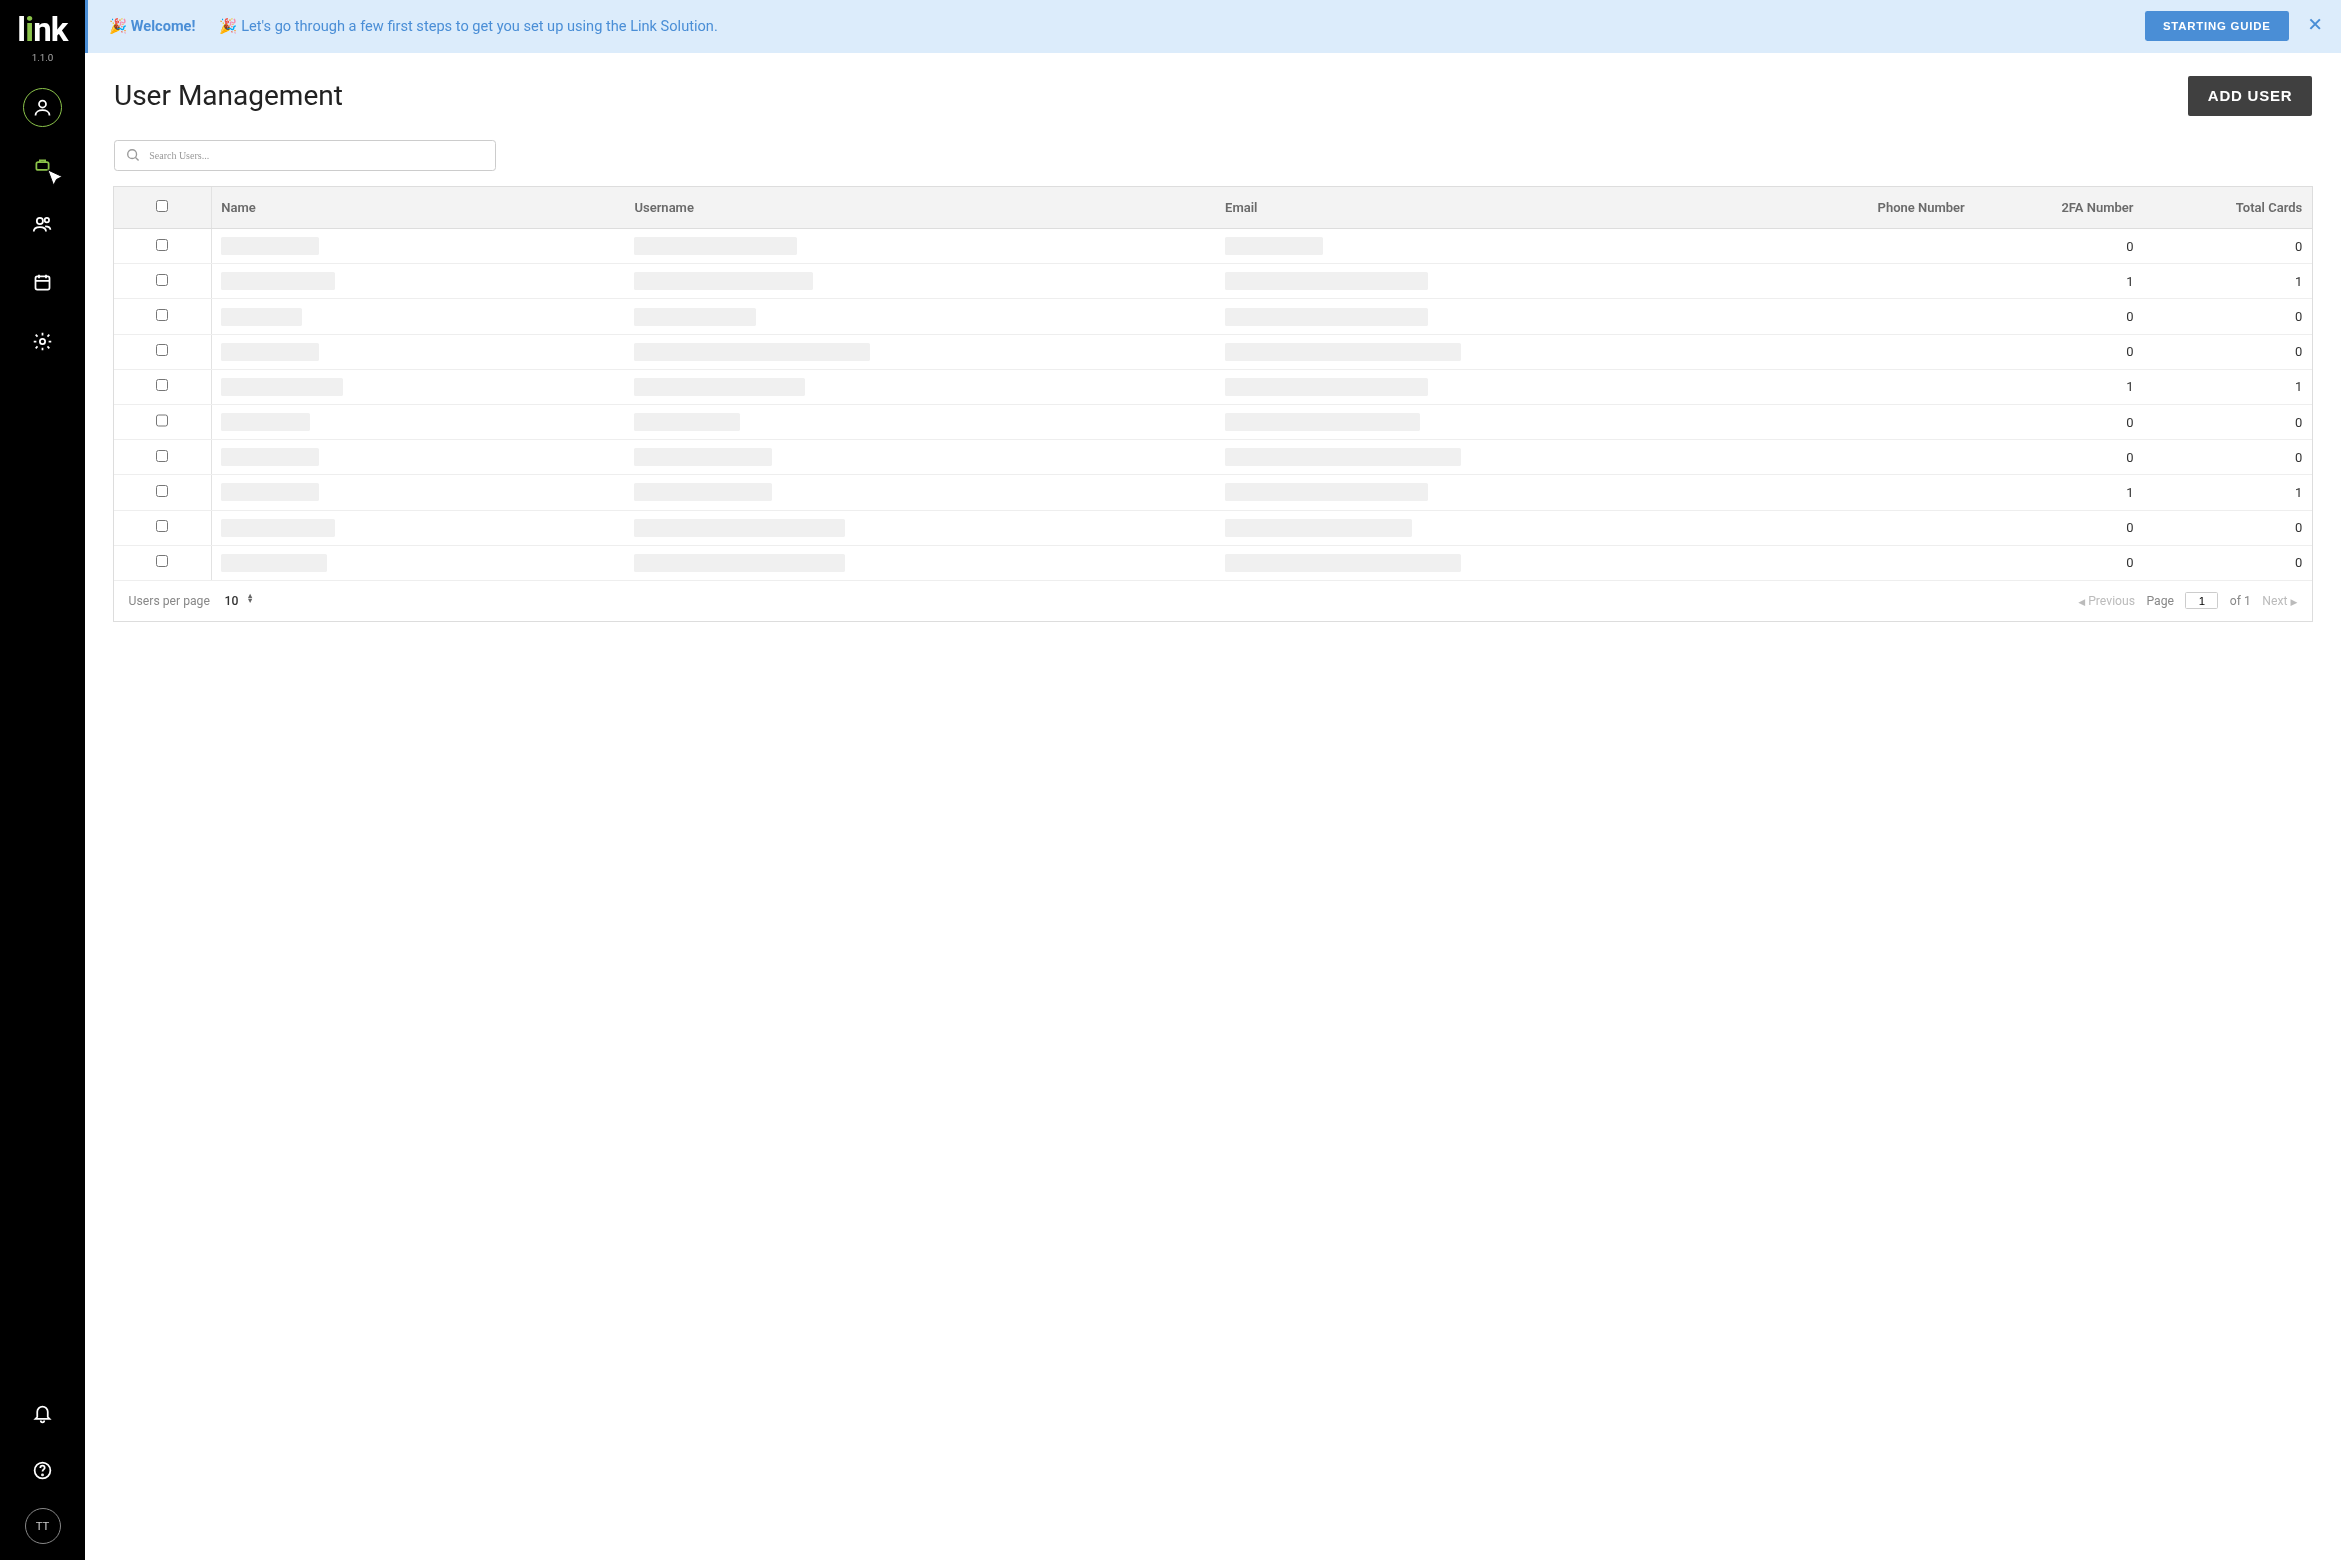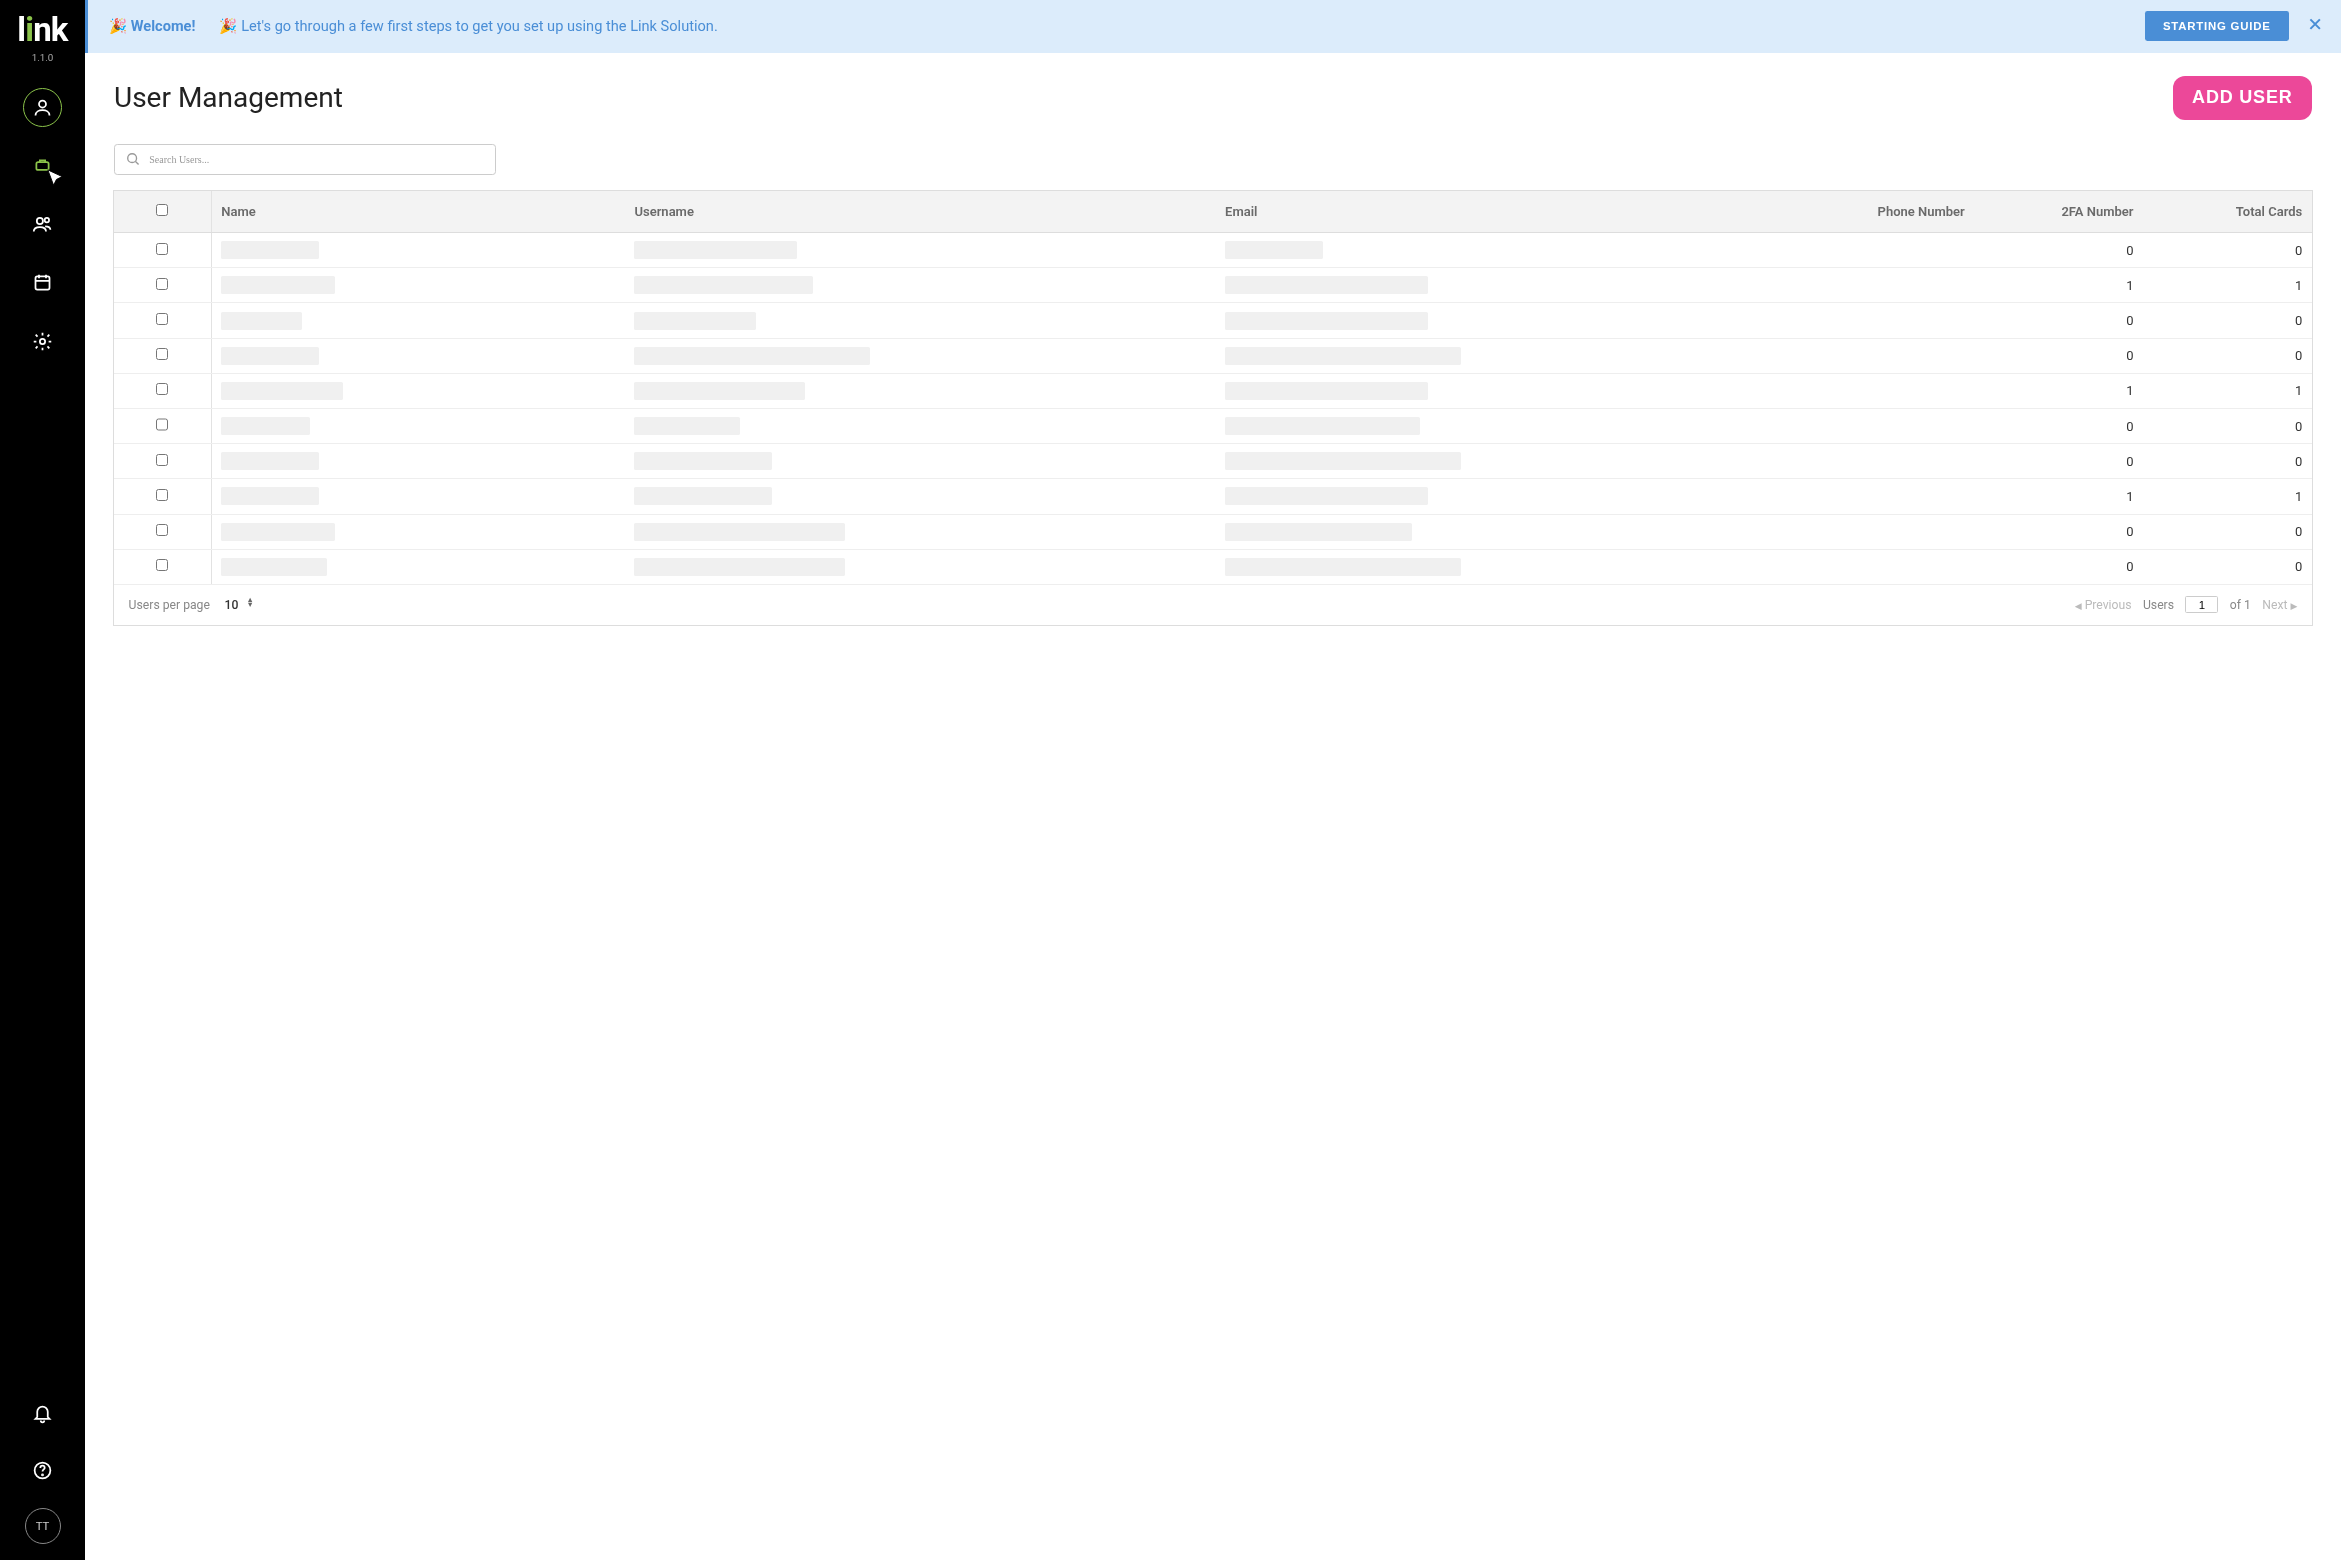--- a/index.html
+++ b/index.html
@@ -67,23 +67,23 @@
     font-weight:700; font-size:11.4px; letter-spacing:0.8px; border-radius:2.4px;
     margin-right:18px; cursor:pointer;
   }
   .banner-close { color:#4a8ed6; cursor:pointer; }
   .banner-close svg { width:16.3px; height:16.3px; stroke:#4a8ed6; stroke-width:3; }
 
   
   .page-head { display:flex; align-items:center; padding: 23px 29px 4.9px; }
   .page-title { font-size: 28px; font-weight:400; color:#222; }
   .add-btn {
-    margin-left:auto; background:#ec4899; color:#fff; border:none;
-    padding:11.4px 19.5px; font-weight:700; font-size:18px; letter-spacing:0.8px;
-    border-radius:12px; cursor:pointer;
+    margin-left:auto; background:#404040; color:#fff; border:none;
+    padding:11.4px 19.5px; font-weight:700; font-size:15px; letter-spacing:0.8px;
+    border-radius:2px; cursor:pointer;
   }
 
   
   .search-row { padding: 19.5px 29px 8.1px; }
   .search-box {
     width: 382px; border:0.8px solid #ccc; border-radius:3.3px;
     display:flex; align-items:center; padding:6.5px 9.8px;
   }
   .search-box svg { width:16.3px; height:16.3px; stroke:#999; fill:none; stroke-width:2; margin-right:8.1px; }
   .search-box input { border:none; outline:none; flex:1; font-size:10px; color:#333;font-family:Liberation Serif, serif; }
@@ -396,21 +396,21 @@
       <span>Users per page</span>
       <span class="perpage-val">
         <span>10</span>
         <span class="sort-arrows">
             <span>▲</span>
             <span>▼</span>
           </span>
       </span>
       <div class="pager">
         <span class="disabled"><span class="pager-caret">◀</span> <span>Previous</span></span>
-        <span>Users</span>
+        <span>Page</span>
         <input class="page-input" value="1" style="">
         <span>of 1</span>
         <span class="disabled"><span>Next</span> <span class="pager-caret">▶</span></span>
       </div>
     </div>
   </div>
 
 </main>
 
 

